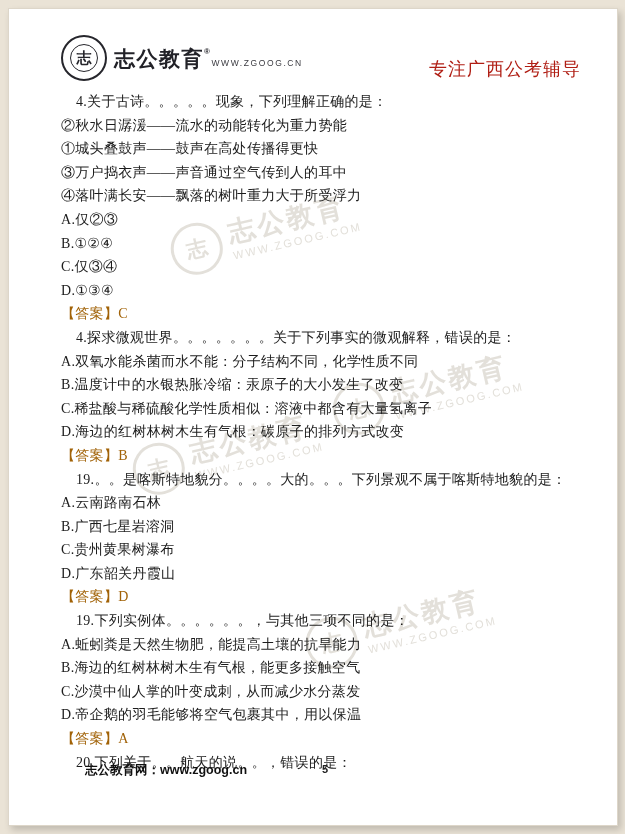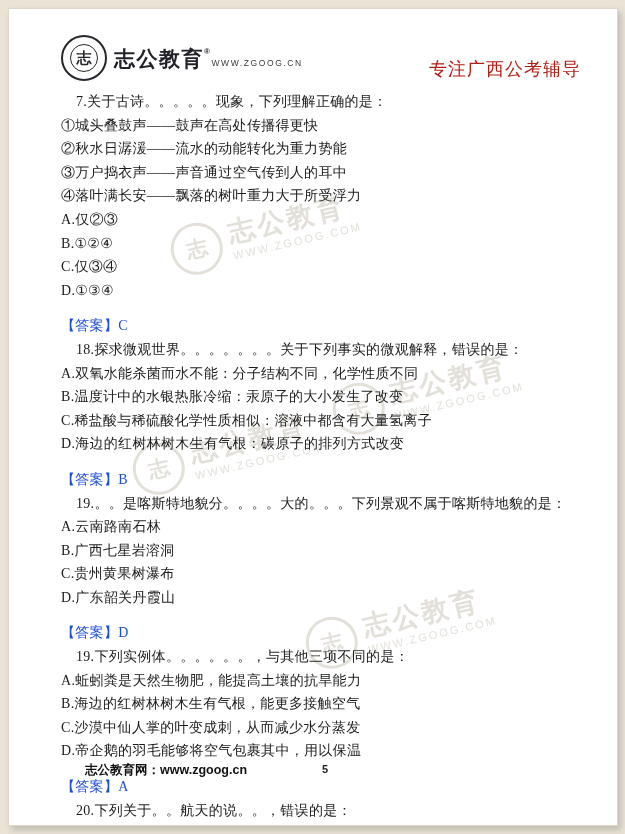--- a/index.html
+++ b/index.html
@@ -63,21 +63,21 @@
   .wm2{left:322px;top:358px;}
   .wm3{left:122px;top:418px;}
   .wm4{left:295px;top:592px;}
   
   .content{
     position:absolute;left:52px;top:81px;right:26px;z-index:1;
     font-size:14px;color:#1c1c1c;
   }
   .line{line-height:23.6px;height:23.6px;white-space:nowrap;letter-spacing:.3px;}
   .stem{padding-left:15px;}
-  .answer{color:#1d4ed8;margin-top:12px;}
+  .answer{color:#a16207;}
   
   .footer{
     position:absolute;left:52px;right:52px;top:753px;height:20px;z-index:1;
     font-family:"Liberation Sans","DejaVu Sans",sans-serif;
     margin-left:24px;
   }
   .footer-site{
     position:absolute;left:0;top:0;
     font-weight:bold;font-size:12.5px;color:#111;
   }
@@ -137,31 +137,31 @@
       </div>
       <div class="brand-col">
         <span class="brand-main"><span>志公教育</span><sup>®</sup></span>
         <span class="brand-site">WWW.ZGOOG.CN</span>
       </div>
     </div>
     <div class="tagline">专注广西公考辅导</div>
   </div>
 
   <div class="content">
-      <div class="line stem">7.关于古诗。。。。。现象，下列理解正确的是：</div>
+      <div class="line stem">4.关于古诗。。。。。现象，下列理解正确的是：</div>
+      <div class="line">②秋水日潺湲——流水的动能转化为重力势能</div>
       <div class="line">①城头叠鼓声——鼓声在高处传播得更快</div>
-      <div class="line">②秋水日潺湲——流水的动能转化为重力势能</div>
       <div class="line">③万户捣衣声——声音通过空气传到人的耳中</div>
       <div class="line">④落叶满长安——飘落的树叶重力大于所受浮力</div>
       <div class="line">A.仅②③</div>
       <div class="line">B.①②④</div>
       <div class="line">C.仅③④</div>
       <div class="line">D.①③④</div>
       <div class="line answer"><span>【答案】</span><span>C</span></div>
-      <div class="line stem">18.探求微观世界。。。。。。。关于下列事实的微观解释，错误的是：</div>
+      <div class="line stem">4.探求微观世界。。。。。。。关于下列事实的微观解释，错误的是：</div>
       <div class="line">A.双氧水能杀菌而水不能：分子结构不同，化学性质不同</div>
       <div class="line">B.温度计中的水银热胀冷缩：汞原子的大小发生了改变</div>
       <div class="line">C.稀盐酸与稀硫酸化学性质相似：溶液中都含有大量氢离子</div>
       <div class="line">D.海边的红树林树木生有气根：碳原子的排列方式改变</div>
       <div class="line answer"><span>【答案】</span><span>B</span></div>
       <div class="line stem">19.。。是喀斯特地貌分。。。。大的。。。下列景观不属于喀斯特地貌的是：</div>
       <div class="line">A.云南路南石林</div>
       <div class="line">B.广西七星岩溶洞</div>
       <div class="line">C.贵州黄果树瀑布</div>
       <div class="line">D.广东韶关丹霞山</div>

